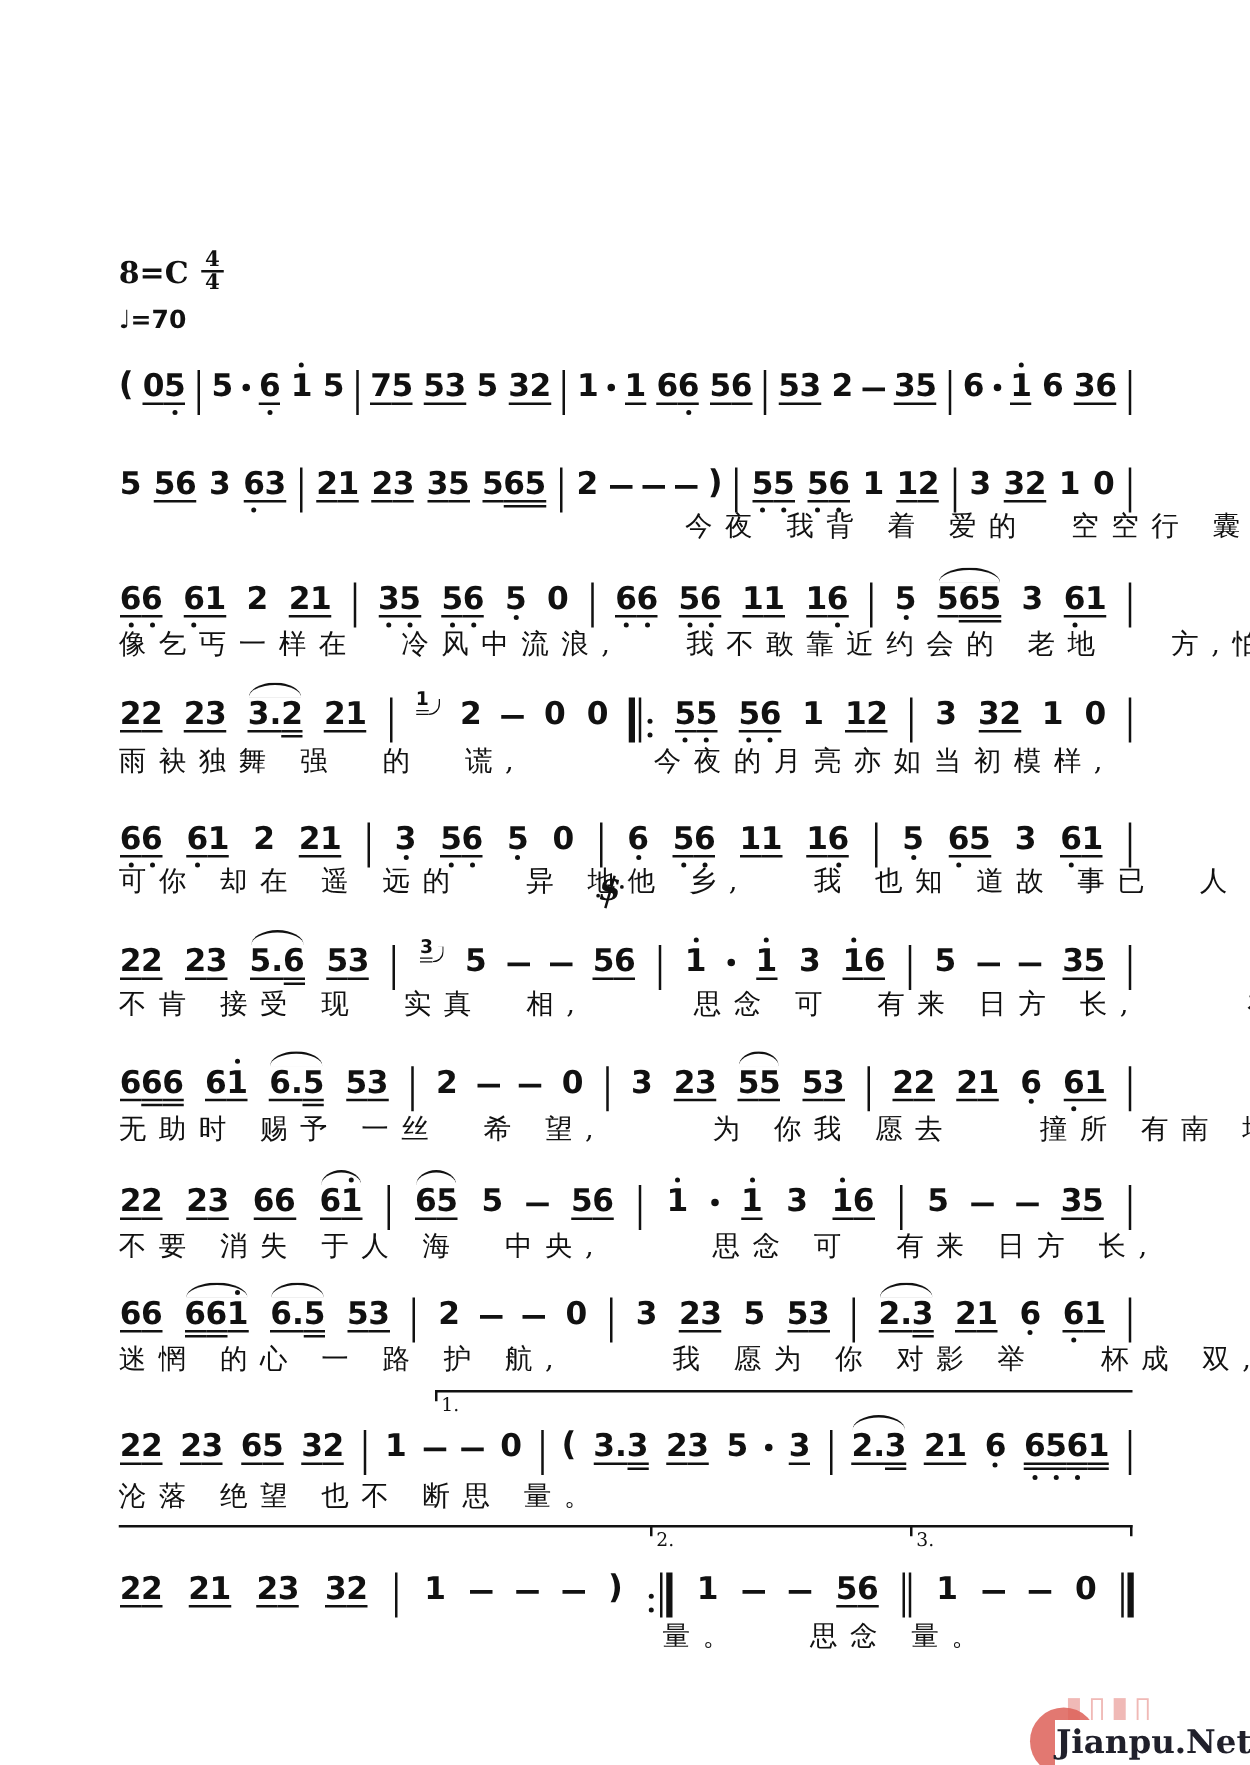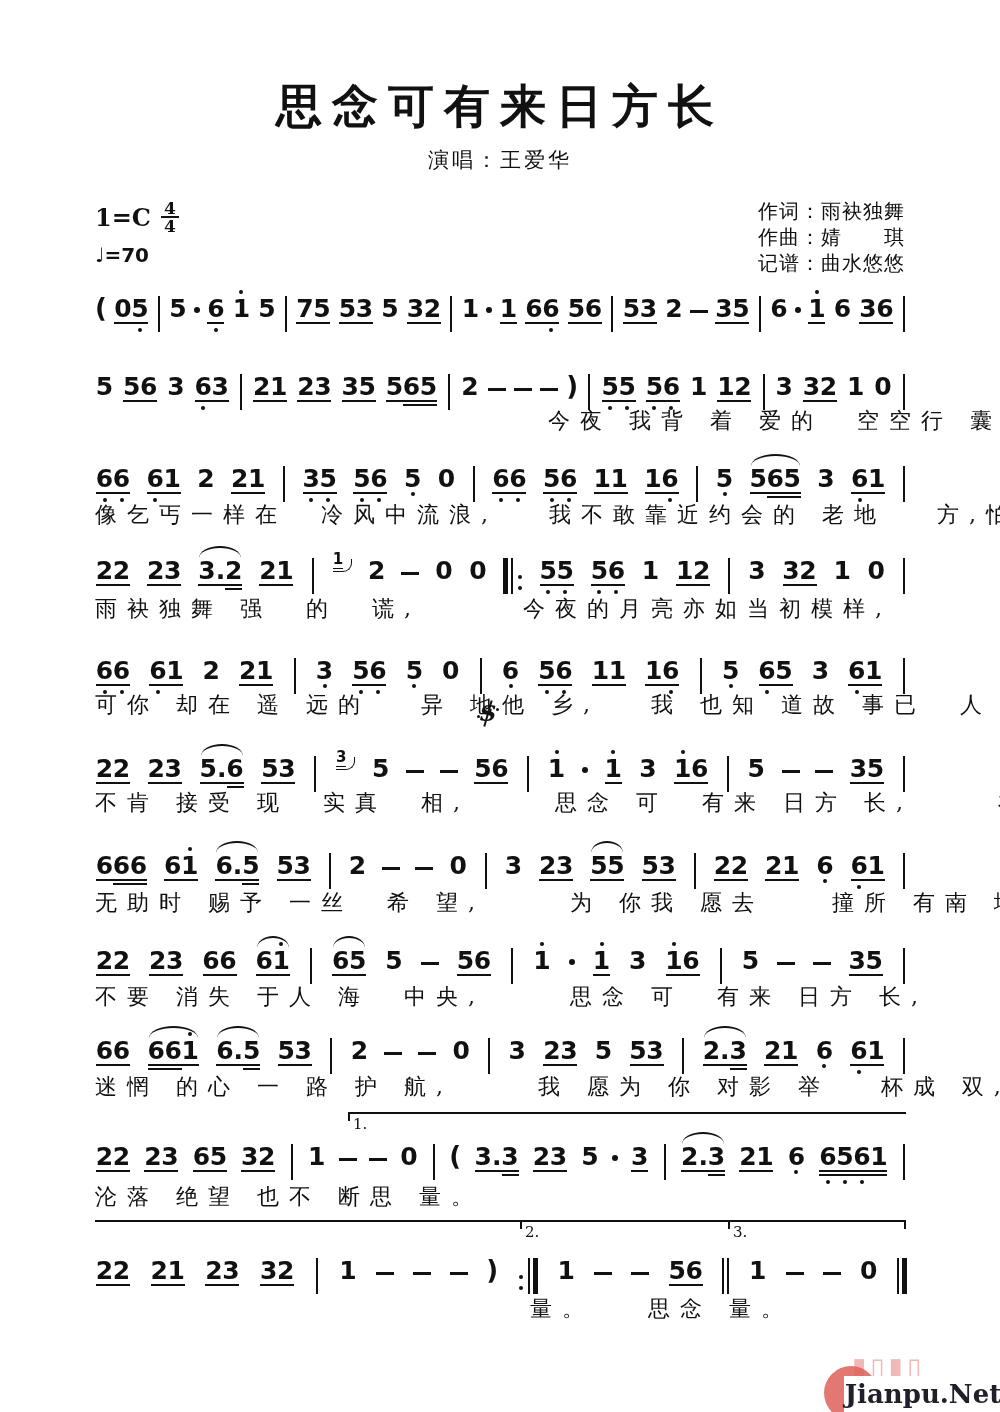--- a/index.html
+++ b/index.html
@@ -84,40 +84,33 @@
   .wm-box{position:absolute;left:26px;top:30px;width:158px;height:36px;background:#fff;
           display:flex;align-items:center;justify-content:center;}
   .wm-box span{font-family:"DejaVu Serif",serif;font-weight:bold;font-size:26px;
                color:#20202b;}
 </style>
 </head>
 <body>
 
 <div id="page">
 
-  <div class="title">思念可有来日方长</div>
-  <div class="subtitle">演唱：王爱华</div>
 
   <div class="keyrow">
-    <span>1=C</span>
+    <span>8=C</span>
     <span class="ts">
       <span class="tn">4</span>
       <span>4</span>
     </span>
   </div>
 
   <div class="tempo">
     <span>♩</span><span>=70</span>
   </div>
 
-  <div class="credits">
-    <div>作词：雨袂独舞</div>
-    <div>作曲：婧　　琪</div>
-    <div>记谱：曲水悠悠</div>
-  </div>
 
   <div id="score">
       <div class="mline" style="top: 288px;">
         <div class="paren">(</div>
         <div class="grp">
           <div class="note">
             <div class="hd"></div>
             <div class="dg">0</div>
             <div class="ul" style="top: 34px;"></div>
           </div>

